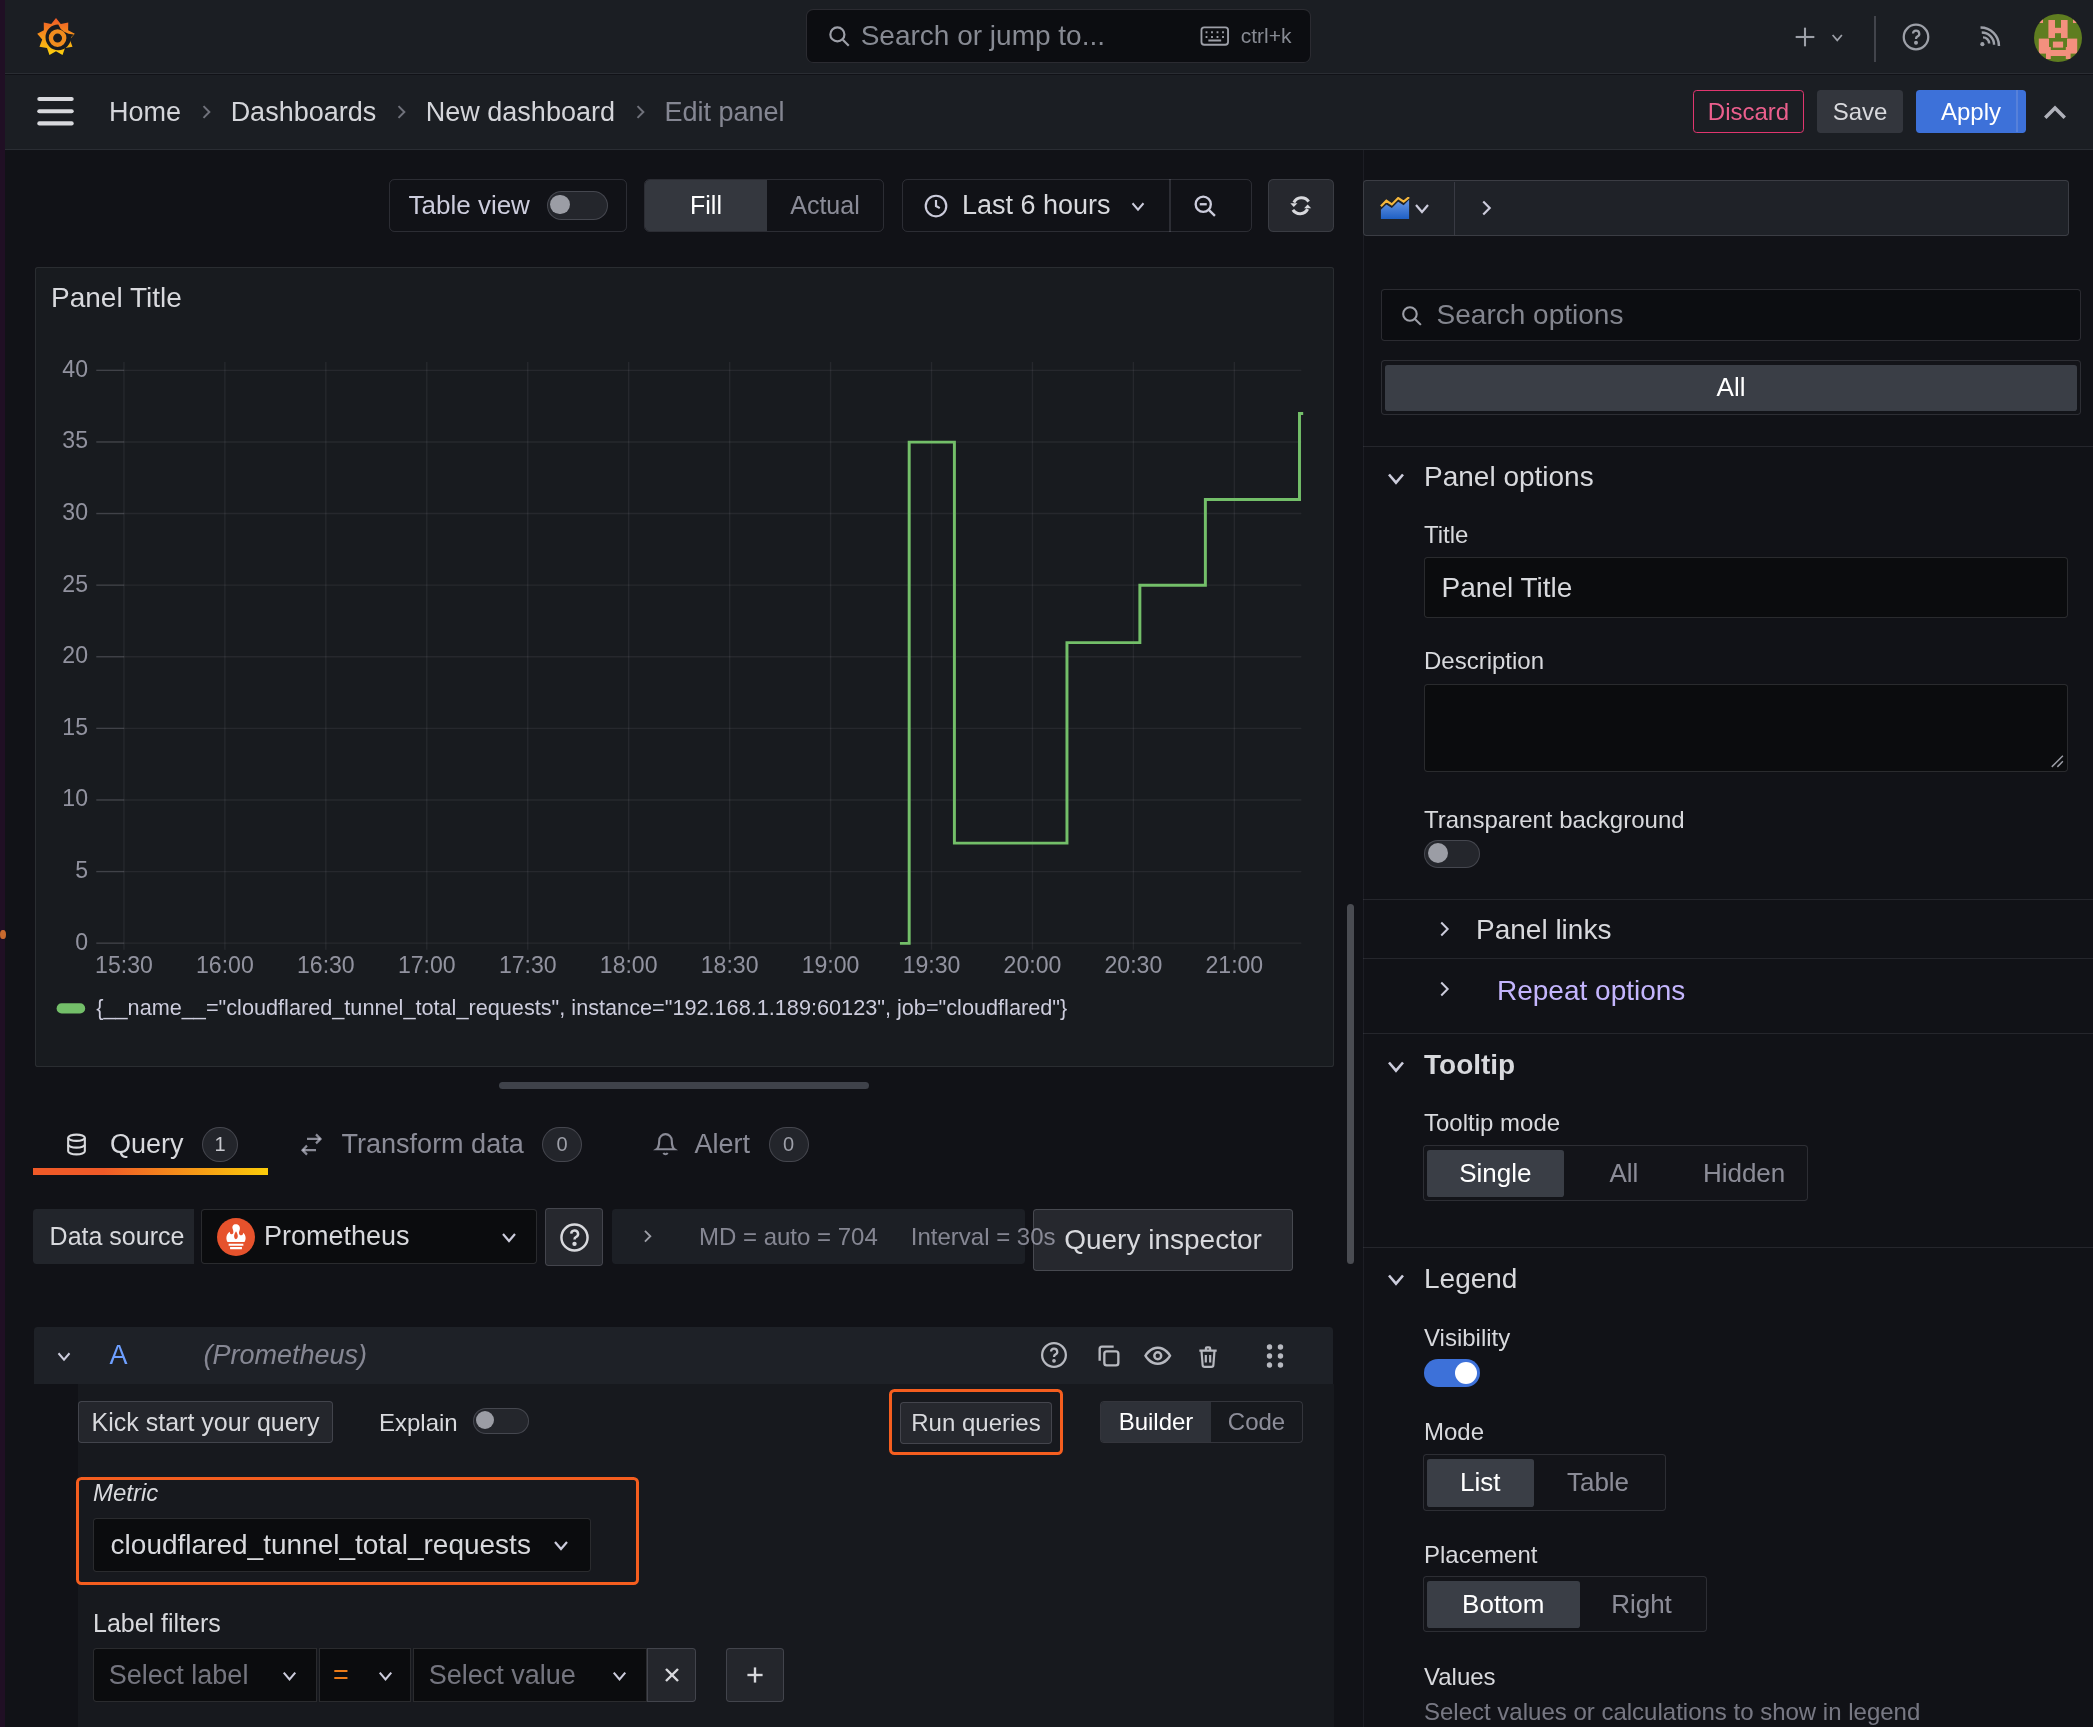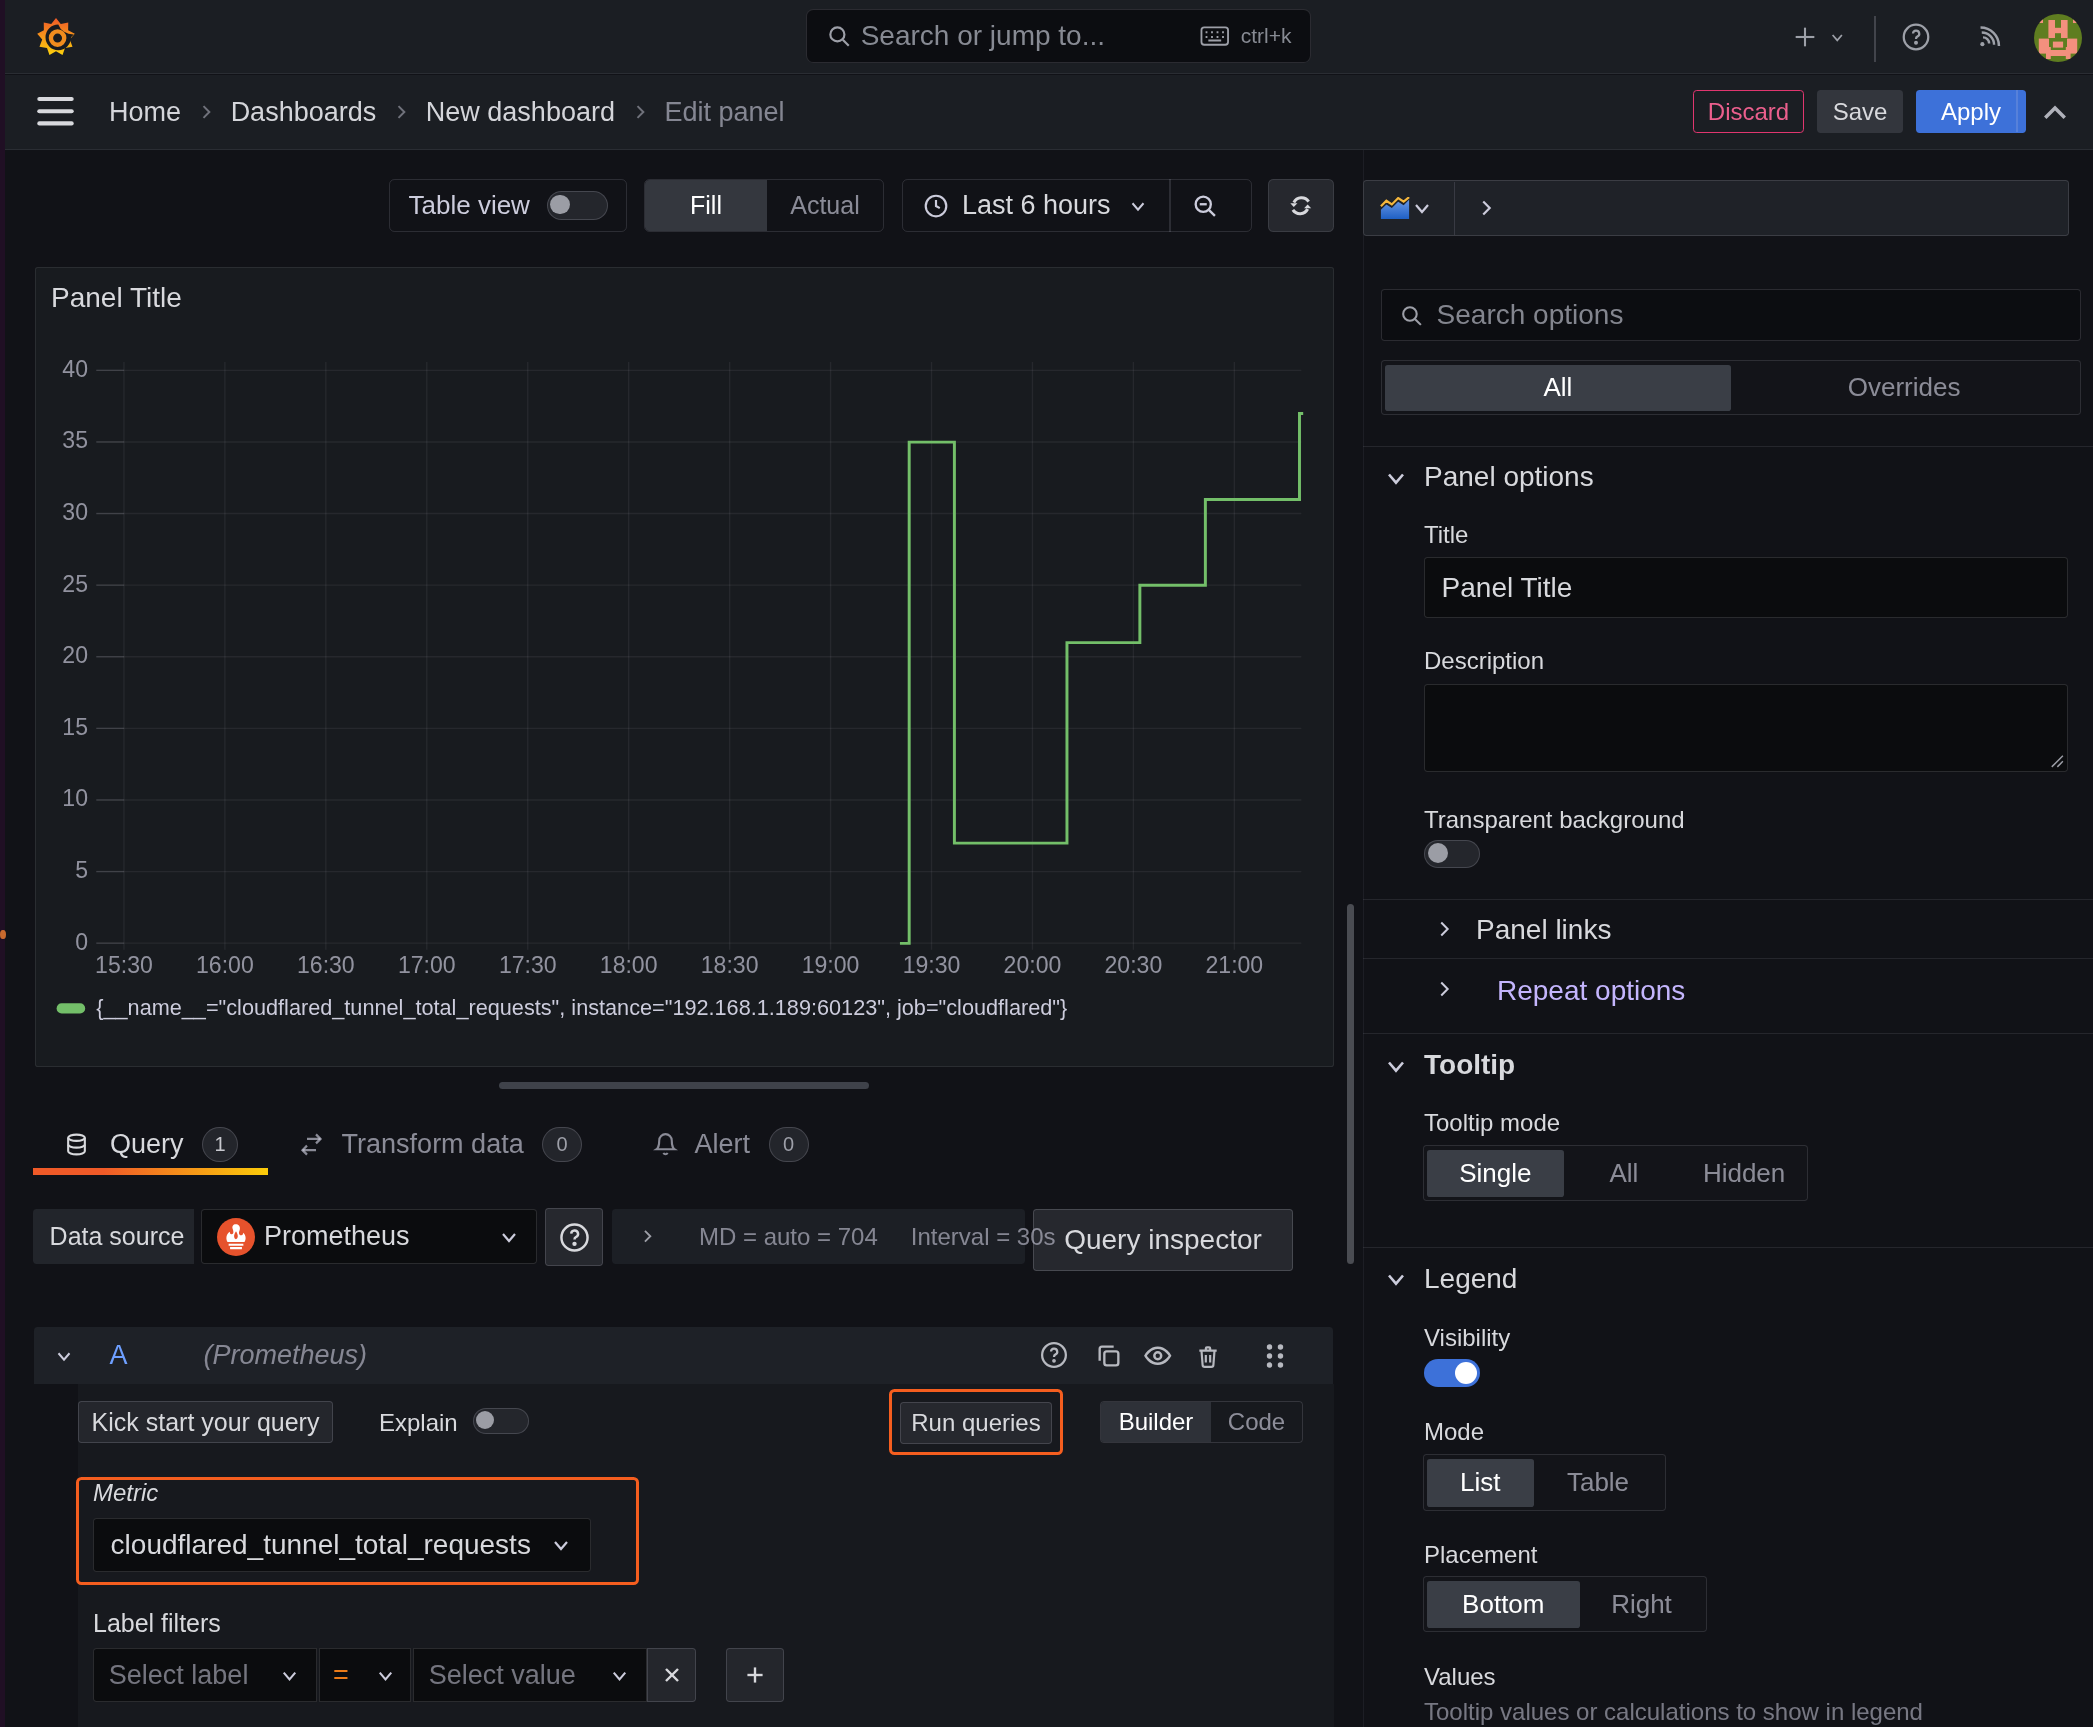--- a/index.html
+++ b/index.html
@@ -394,21 +394,20 @@
 <div class="a flex" style="left:1381px;top:289px;width:700px;height:52px;background:#0c0d11;border:1.8px solid rgba(204,204,220,0.16);border-radius:3.7px;padding:0 16.6px;">
   <svg width="25" height="25" viewBox="0 0 24 24" fill="none" stroke="#9d9fa8" stroke-width="2">
       <circle cx="10.5" cy="10.5" r="6.5"></circle>
       <line x1="15.5" y1="15.5" x2="21" y2="21"></line>
     </svg>
   <span style="font-size:28px;color:#83858e;margin-left:13px;">Search options</span>
 </div>
 
 <div class="a flex" style="left:1381px;top:360px;width:700px;height:55px;border:1.8px solid rgba(204,204,220,0.14);border-radius:3.7px;padding:2.8px;background:#131419;">
   <div class="flex" style="flex:1;height:46px;justify-content:center;background:#3a3e46;border-radius:2.8px;font-size:26px;font-weight:500;color:#fff;">All</div>
-  <div class="flex" style="flex:1;height:46px;justify-content:center;font-size:26px;color:rgba(204,204,220,0.65);">Overrides</div>
 </div>
 
 <div class="a" style="left:1363px;top:446px;width:730px;height:0.9px;background:rgba(204,204,220,0.11);"></div>
 <svg class="a" width="28" height="28" viewBox="0 0 24 24" style="left:1382px;top:464px;" fill="none" stroke="#ccccdc" stroke-width="2.2">
     <polyline points="6,9 12,16 18,9"></polyline>
   </svg>
 <div class="a" style="left:1424px;top:461px;font-size:28px;font-weight:500;color:#d8d9dd;">Panel options</div>
 
 <div class="a" style="left:1424px;top:521px;font-size:24px;color:#d8d9dd;">Title</div>
 <div class="a flex" style="left:1424px;top:557px;width:644px;height:61px;background:#0b0c0e;border:1.8px solid rgba(204,204,220,0.16);border-radius:3.7px;padding:0 16.6px;font-size:28px;color:#d8d9dd;">Panel Title</div>
@@ -468,14 +467,14 @@
   <div class="flex" style="flex:1;height:48px;justify-content:center;font-size:26px;color:rgba(204,204,220,0.65);">Table</div>
 </div>
 
 <div class="a" style="left:1424px;top:1541px;font-size:24px;color:#d8d9dd;">Placement</div>
 <div class="a flex" style="left:1423px;top:1576px;width:284px;height:56px;border:1.8px solid rgba(204,204,220,0.14);border-radius:3.7px;padding:2.8px;background:#131419;">
   <div class="flex" style="width:153px;height:47px;justify-content:center;background:#3a3e46;border-radius:2.8px;font-size:26px;font-weight:500;color:#fff;">Bottom</div>
   <div class="flex" style="flex:1;height:47px;justify-content:center;font-size:26px;color:rgba(204,204,220,0.65);">Right</div>
 </div>
 
 <div class="a" style="left:1424px;top:1663px;font-size:24px;color:#d8d9dd;">Values</div>
-<div class="a" style="left:1424px;top:1698px;font-size:24px;color:rgba(204,204,220,0.55);">Tooltip values or calculations to show in legend</div>
+<div class="a" style="left:1424px;top:1698px;font-size:24px;color:rgba(204,204,220,0.55);">Select values or calculations to show in legend</div>
 
 
 </body></html>

